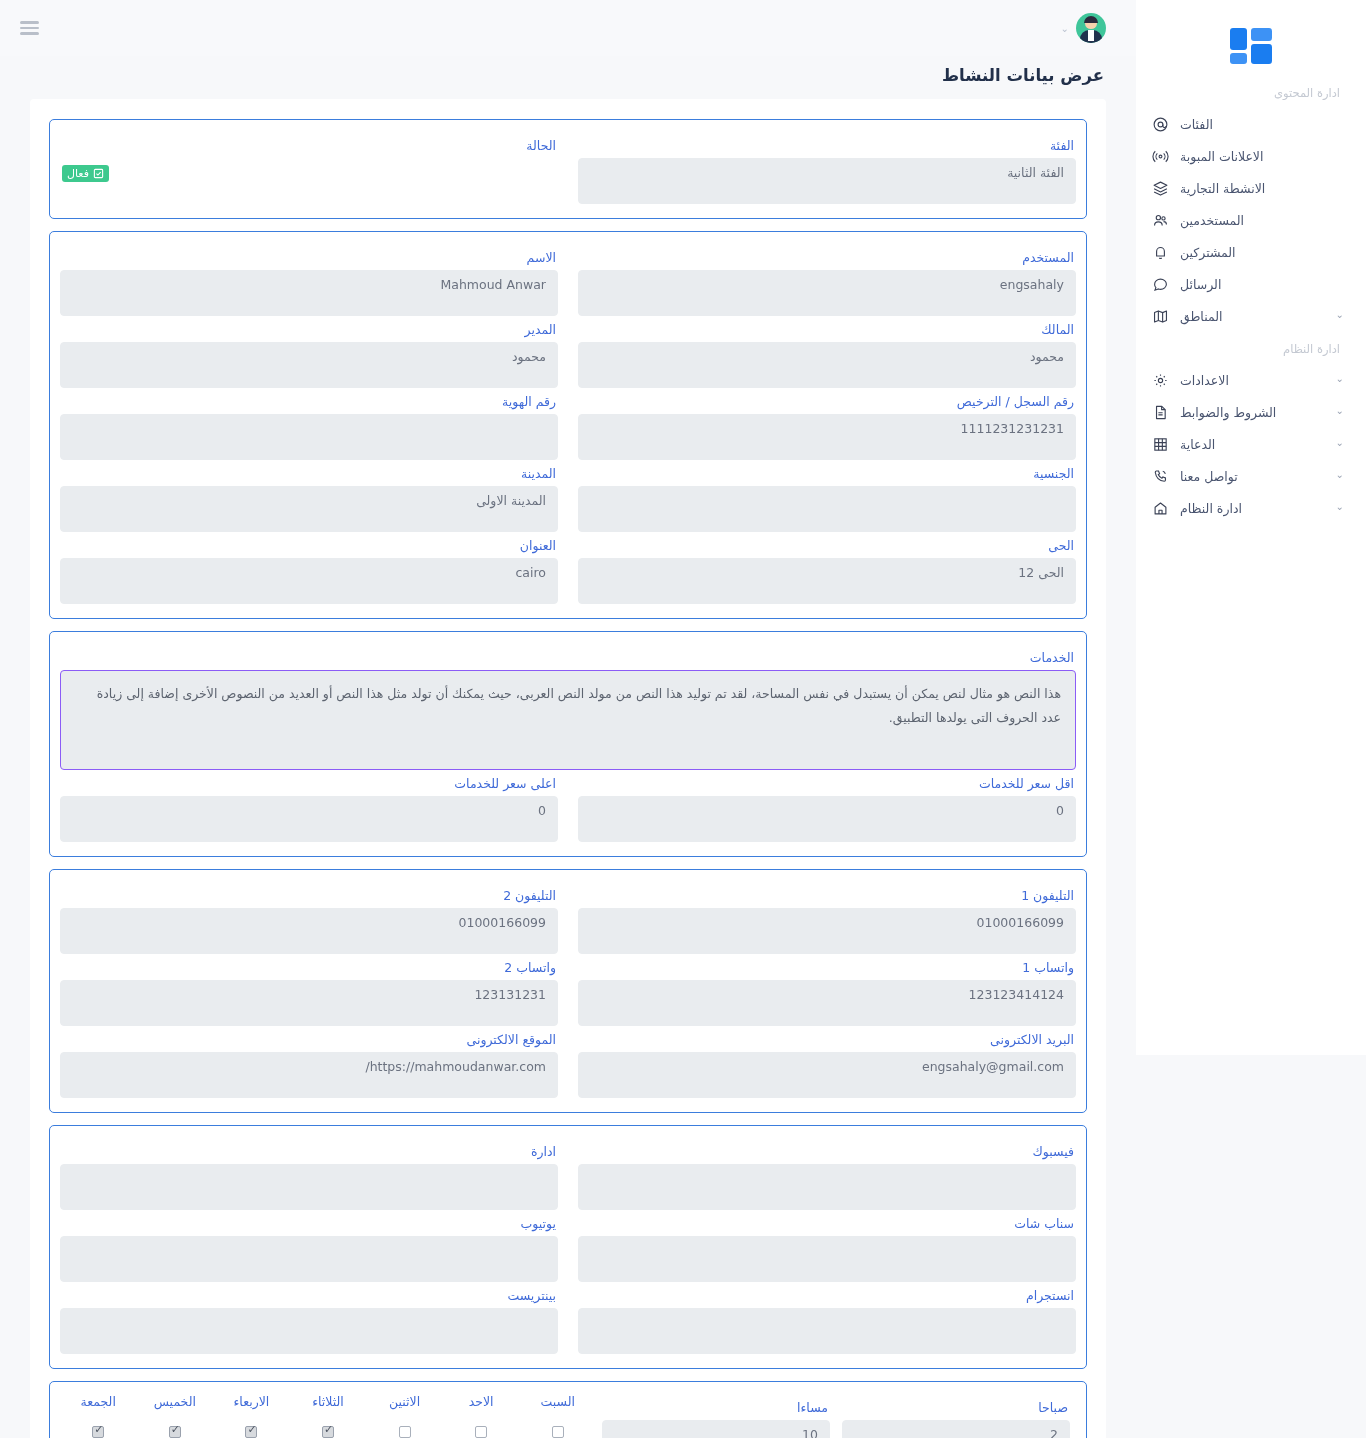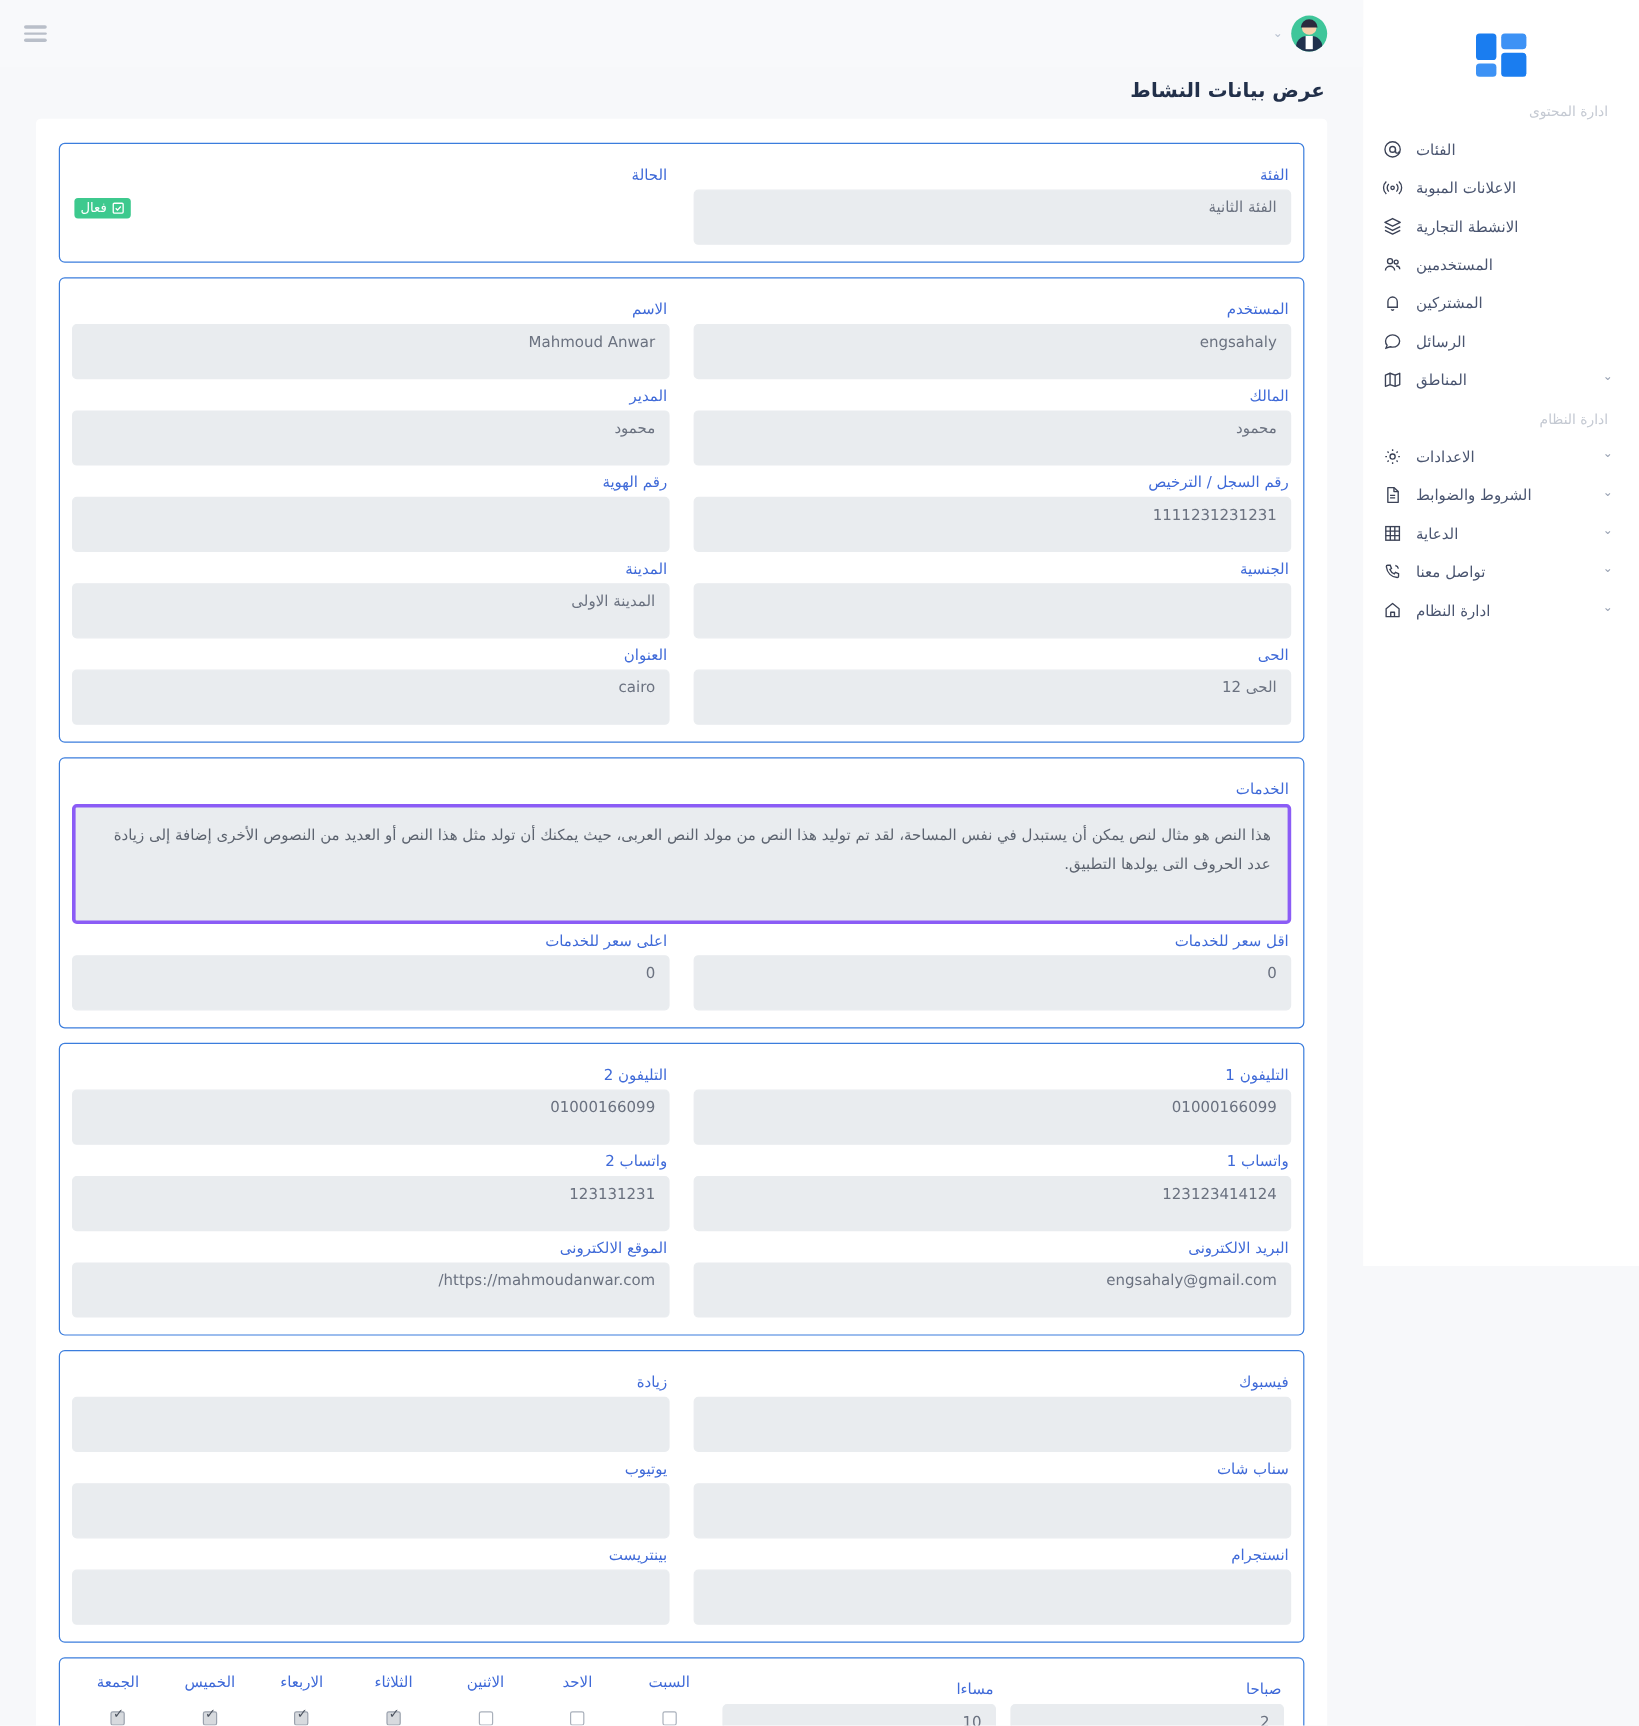--- a/index.html
+++ b/index.html
@@ -93,21 +93,21 @@
   }
   .badge {
     display: inline-flex; flex-direction: row-reverse; align-items: center; gap: 4px;
     background: #3dc98e; color: #fff; font-size: 11px;
     padding: 3px 5px; border-radius: 3px; line-height: 1;
   }
   .badge svg { width: 11px; height: 11px; display:block; }
   .badge-cell { height: 30px; display: flex; align-items: center; justify-content: flex-end; padding-left: 2px; }
 
   .area {
-    background: #e9ecef; border: 3px solid #8b5cf6; border-radius: 4px;
+    background: #e9ecef; border: 1px solid #8b5cf6; border-radius: 4px;
     min-height: 100px; padding: 11px 14px 8px 14px;
     text-align: right; font-size: 12.5px; color: #5d6470; line-height: 1.95;
     position: relative;
   }
   .grip { position: absolute; bottom: 3px; left: 4px; width: 10px; height: 10px; opacity: .45; }
   .grip i { position:absolute; background:#4b5563; height:1.2px; border-radius:1px; transform-origin:center; }
   .grip i:nth-child(1){ left:1px; top:7px; width:7px; transform:rotate(-45deg);}
   .grip i:nth-child(2){ left:3px; top:8px; width:5px; transform:rotate(-45deg);}
 
   
@@ -478,21 +478,21 @@
         </div>
       </div>
 
       <div class="card">
         <div class="row">
           <div class="col">
             <span class="lbl">فيسبوك</span>
             <div class="fld">&nbsp;</div>
           </div>
           <div class="col">
-            <span class="lbl">زيادة</span>
+            <span class="lbl">ادارة</span>
             <div class="fld">&nbsp;</div>
           </div>
         </div>
         <div class="row">
           <div class="col">
             <span class="lbl">سناب شات</span>
             <div class="fld">&nbsp;</div>
           </div>
           <div class="col">
             <span class="lbl">يوتيوب</span>

